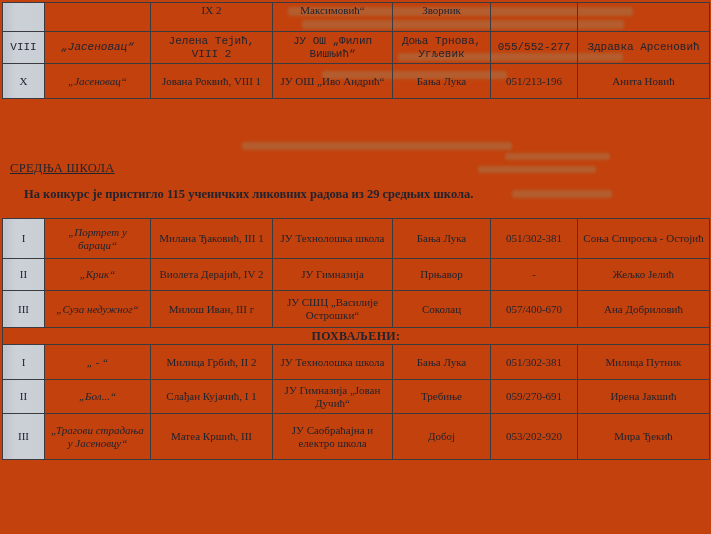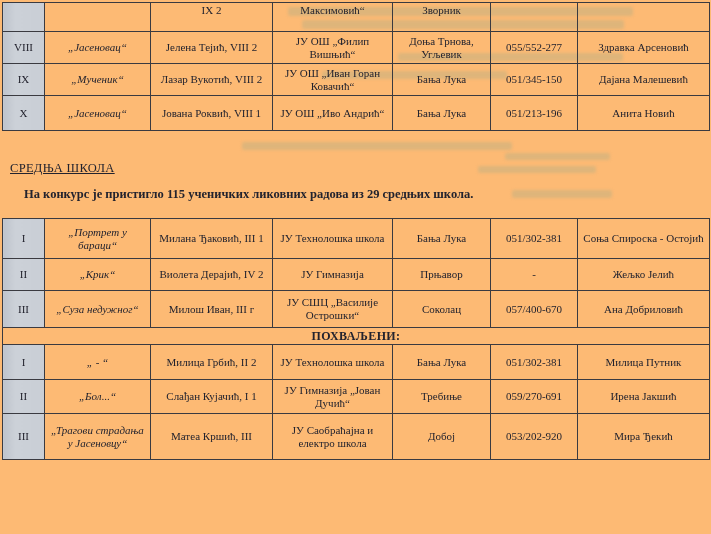--- a/index.html
+++ b/index.html
@@ -1,19 +1,19 @@
 <!DOCTYPE html>
 <html><head>
 <meta charset="utf-8">
 <style>
   html,body{margin:0;padding:0;}
   .page{
     position:relative;
     width:711px;height:534px;
-    background:#fdba74;
+    background:#c2410c;
     overflow:hidden;
     font-family:"Liberation Serif","DejaVu Serif",serif;
     color:#23232e;
   }
   
   .bleed{
     position:absolute;
     background:rgba(145,168,140,0.28);
     filter:blur(1.4px);
     border-radius:2px;
@@ -93,37 +93,28 @@
     <tbody>
         <tr style="height:29px;">
       <td class="rank"></td>
       <td class="work"></td>
       <td style="vertical-align:top;">IX 2</td>
       <td style="vertical-align:top;">Максимовић“</td>
       <td style="vertical-align:top;">Зворник</td>
       <td></td>
       <td></td>
     </tr>
-    <tr style="height:32px;">
+    <tr style="height:32px;font-family:Liberation Mono, monospace;">
       <td class="rank">VIII</td>
       <td class="work">„Јасеновац“</td>
       <td>Јелена Тејић, VIII 2</td>
       <td>ЈУ ОШ „Филип Вишњић“</td>
       <td>Доња Трнова, Угљевик</td>
       <td>055/552-277</td>
       <td>Здравка Арсеновић</td>
-    </tr>
-    <tr style="height:32px;">
-      <td class="rank">IX</td>
-      <td class="work">„Мученик“</td>
-      <td>Лазар Вукотић, VIII 2</td>
-      <td>ЈУ ОШ „Иван Горан Ковачић“</td>
-      <td>Бања Лука</td>
-      <td>051/345-150</td>
-      <td>Дајана Малешевић</td>
     </tr>
     <tr style="height:35px;">
       <td class="rank">X</td>
       <td class="work">„Јасеновац“</td>
       <td>Јована Роквић, VIII 1</td>
       <td>ЈУ ОШ „Иво Андрић“</td>
       <td>Бања Лука</td>
       <td>051/213-196</td>
       <td>Анита Новић</td>
     </tr>

